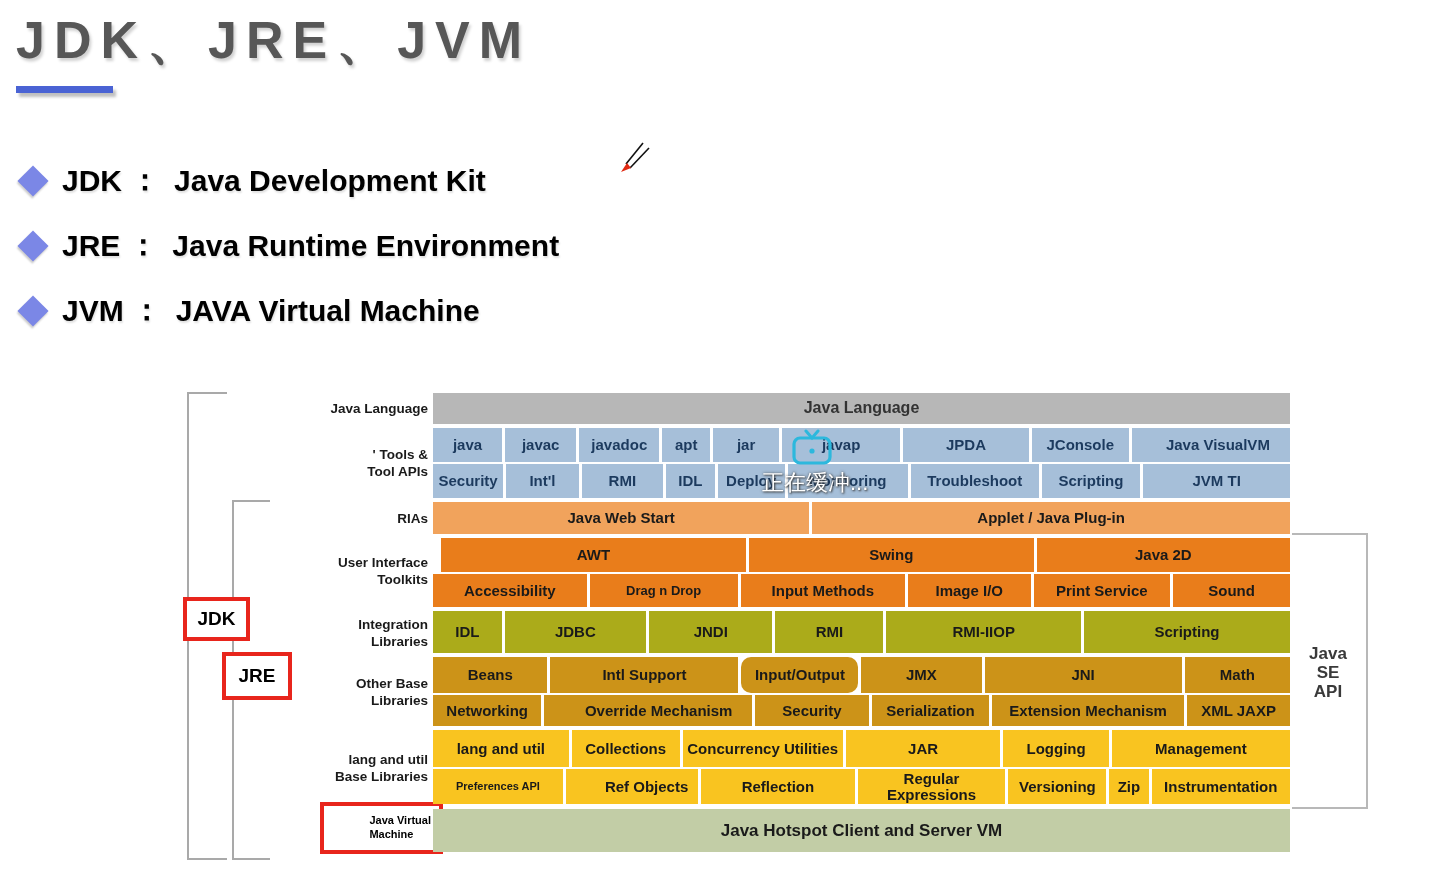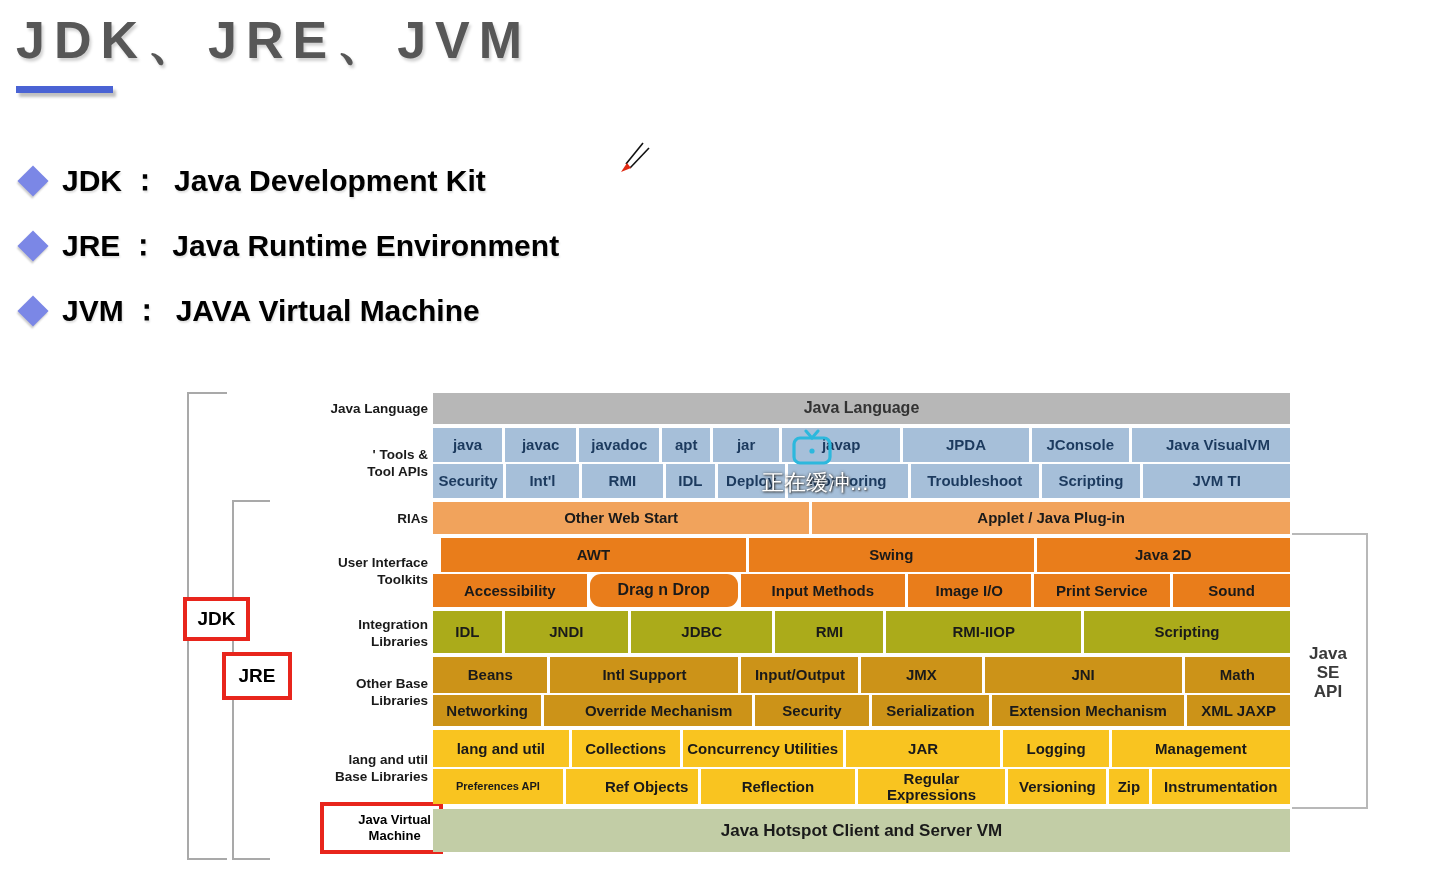--- a/index.html
+++ b/index.html
@@ -25,22 +25,22 @@
 
   
   .bracket-left{position:absolute;border-left:2px solid #a9a9a9;border-top:2px solid #a9a9a9;border-bottom:2px solid #a9a9a9;}
   .bracket-right{position:absolute;border-right:2px solid #b8b8b8;border-top:2px solid #b8b8b8;border-bottom:2px solid #b8b8b8;}
 
   
   .redbox{position:absolute;border:4px solid #e8251c;background:#ffffff;box-sizing:border-box;
           display:flex;align-items:center;justify-content:center;font-weight:bold;color:#000;}
   .redbox.jdk{left:183px;top:597px;width:67px;height:44px;font-size:19px;}
   .redbox.jre{left:222px;top:652px;width:70px;height:48px;font-size:19px;}
-  .redbox.jvm{left:320px;top:802px;width:123px;height:52px;font-size:13px;line-height:1.25;
-              justify-content:flex-end;text-align:center;padding-right:8px;}
+  .redbox.jvm{left:320px;top:802px;width:123px;height:52px;font-size:11px;line-height:1.25;
+              justify-content:flex-end;text-align:left;padding-right:8px;}
 
   
   .row-label{position:absolute;left:178px;width:250px;text-align:right;font-size:13.5px;font-weight:bold;
              color:#1a1a1a;line-height:17px;}
 
   
   .grid{position:absolute;left:433px;top:393px;width:857px;}
   .grid-row{display:flex;gap:3px;}
   .grid-cell{display:flex;align-items:center;justify-content:center;text-align:center;
              font-weight:bold;font-size:15px;line-height:1.05;padding:0 2px;box-sizing:border-box;}
@@ -129,48 +129,48 @@
         <div class="grid-cell" style="flex: 8.6 1 0px; background: rgb(166, 191, 217); color: rgb(28, 58, 94); font-size: 15px;">Int'l</div>
         <div class="grid-cell" style="flex: 9.7 1 0px; background: rgb(166, 191, 217); color: rgb(28, 58, 94); font-size: 15px;">RMI</div>
         <div class="grid-cell" style="flex: 5.6 1 0px; background: rgb(166, 191, 217); color: rgb(28, 58, 94); font-size: 15px;">IDL</div>
         <div class="grid-cell" style="flex: 7.9 1 0px; background: rgb(166, 191, 217); color: rgb(28, 58, 94); font-size: 15px;">Deploy</div>
         <div class="grid-cell" style="flex: 14.6 1 0px; background: rgb(166, 191, 217); color: rgb(28, 58, 94); font-size: 15px;">Monitoring</div>
         <div class="grid-cell" style="flex: 15.5 1 0px; background: rgb(166, 191, 217); color: rgb(28, 58, 94); font-size: 15px;">Troubleshoot</div>
         <div class="grid-cell" style="flex: 11.9 1 0px; background: rgb(166, 191, 217); color: rgb(28, 58, 94); font-size: 15px;">Scripting</div>
         <div class="grid-cell" style="flex: 17.9 1 0px; background: rgb(166, 191, 217); color: rgb(28, 58, 94); font-size: 15px;">JVM TI</div>
       </div>
       <div class="grid-row" style="height: 32px; margin-bottom: 4px;">
-        <div class="grid-cell" style="flex: 44 1 0px; background: rgb(241, 163, 92); color: rgb(26, 26, 26); font-size: 15px;">Other Web Start</div>
+        <div class="grid-cell" style="flex: 44 1 0px; background: rgb(241, 163, 92); color: rgb(26, 26, 26); font-size: 15px;">Java Web Start</div>
         <div class="grid-cell" style="flex: 56 1 0px; background: rgb(241, 163, 92); color: rgb(26, 26, 26); font-size: 15px;">Applet / Java Plug-in</div>
       </div>
       <div class="grid-row" style="height: 34px; margin-bottom: 2px; margin-left: 8px;">
         <div class="grid-cell" style="flex: 36.2 1 0px; background: rgb(233, 125, 27); color: rgb(26, 26, 26); font-size: 15px;">AWT</div>
         <div class="grid-cell" style="flex: 33.8 1 0px; background: rgb(233, 125, 27); color: rgb(26, 26, 26); font-size: 15px;">Swing</div>
         <div class="grid-cell" style="flex: 30 1 0px; background: rgb(233, 125, 27); color: rgb(26, 26, 26); font-size: 15px;">Java 2D</div>
       </div>
       <div class="grid-row" style="height: 33px; margin-bottom: 4px;">
         <div class="grid-cell" style="flex: 18.3 1 0px; background: rgb(233, 125, 27); color: rgb(26, 26, 26); font-size: 15px;">Accessibility</div>
-        <div class="grid-cell" style="flex: 17.6 1 0px; background: rgb(233, 125, 27); color: rgb(26, 26, 26); font-size: 16px; border-radius: 11px;">Drag n Drop</div>
+        <div class="grid-cell" style="flex: 17.6 1 0px; background: rgb(233, 125, 27); color: rgb(26, 26, 26); font-size: 13px;">Drag n Drop</div>
         <div class="grid-cell" style="flex: 19.6 1 0px; background: rgb(233, 125, 27); color: rgb(26, 26, 26); font-size: 15px;">Input Methods</div>
         <div class="grid-cell" style="flex: 14.5 1 0px; background: rgb(233, 125, 27); color: rgb(26, 26, 26); font-size: 15px;">Image I/O</div>
         <div class="grid-cell" style="flex: 16.2 1 0px; background: rgb(233, 125, 27); color: rgb(26, 26, 26); font-size: 15px;">Print Service</div>
         <div class="grid-cell" style="flex: 13.8 1 0px; background: rgb(233, 125, 27); color: rgb(26, 26, 26); font-size: 15px;">Sound</div>
       </div>
       <div class="grid-row" style="height: 42px; margin-bottom: 4px;">
         <div class="grid-cell" style="flex: 7.9 1 0px; background: rgb(171, 171, 26); color: rgb(26, 26, 26); font-size: 15px;">IDL</div>
+        <div class="grid-cell" style="flex: 16.8 1 0px; background: rgb(171, 171, 26); color: rgb(26, 26, 26); font-size: 15px;">JDBC</div>
         <div class="grid-cell" style="flex: 14.6 1 0px; background: rgb(171, 171, 26); color: rgb(26, 26, 26); font-size: 15px;">JNDI</div>
-        <div class="grid-cell" style="flex: 16.8 1 0px; background: rgb(171, 171, 26); color: rgb(26, 26, 26); font-size: 15px;">JDBC</div>
         <div class="grid-cell" style="flex: 12.7 1 0px; background: rgb(171, 171, 26); color: rgb(26, 26, 26); font-size: 15px;">RMI</div>
         <div class="grid-cell" style="flex: 23.3 1 0px; background: rgb(171, 171, 26); color: rgb(26, 26, 26); font-size: 15px;">RMI-IIOP</div>
         <div class="grid-cell" style="flex: 24.7 1 0px; background: rgb(171, 171, 26); color: rgb(26, 26, 26); font-size: 15px;">Scripting</div>
       </div>
       <div class="grid-row" style="height: 36px; margin-bottom: 2px;">
         <div class="grid-cell" style="flex: 13.5 1 0px; background: rgb(204, 147, 24); color: rgb(26, 26, 26); font-size: 15px;">Beans</div>
         <div class="grid-cell" style="flex: 22.5 1 0px; background: rgb(204, 147, 24); color: rgb(26, 26, 26); font-size: 15px;">Intl Support</div>
-        <div class="grid-cell" style="flex: 13.8 1 0px; background: rgb(204, 147, 24); color: rgb(26, 26, 26); font-size: 15px;">Input/Output</div>
+        <div class="grid-cell" style="flex: 13.8 1 0px; background: rgb(204, 147, 24); color: rgb(26, 26, 26); font-size: 15px; border-radius: 10px;">Input/Output</div>
         <div class="grid-cell" style="flex: 14.2 1 0px; background: rgb(204, 147, 24); color: rgb(26, 26, 26); font-size: 15px;">JMX</div>
         <div class="grid-cell" style="flex: 23.6 1 0px; background: rgb(204, 147, 24); color: rgb(26, 26, 26); font-size: 15px;">JNI</div>
         <div class="grid-cell" style="flex: 12.4 1 0px; background: rgb(204, 147, 24); color: rgb(26, 26, 26); font-size: 15px;">Math</div>
       </div>
       <div class="grid-row" style="height: 31px; margin-bottom: 4px; justify-content: flex-end;">
         <div class="grid-cell" style="flex: 13.1 1 0px; background: rgb(204, 147, 24); color: rgb(26, 26, 26); font-size: 15px;">Networking</div>
         <div class="grid-cell" style="flex: 22.9 1 0px; background: rgb(204, 147, 24); color: rgb(26, 26, 26); font-size: 15px; padding-left: 23px;">Override Mechanism</div>
         <div class="grid-cell" style="flex: 13.8 1 0px; background: rgb(204, 147, 24); color: rgb(26, 26, 26); font-size: 15px;">Security</div>
         <div class="grid-cell" style="flex: 14.2 1 0px; background: rgb(204, 147, 24); color: rgb(26, 26, 26); font-size: 15px;">Serialization</div>
         <div class="grid-cell" style="flex: 23.6 1 0px; background: rgb(204, 147, 24); color: rgb(26, 26, 26); font-size: 15px;">Extension Mechanism</div>

